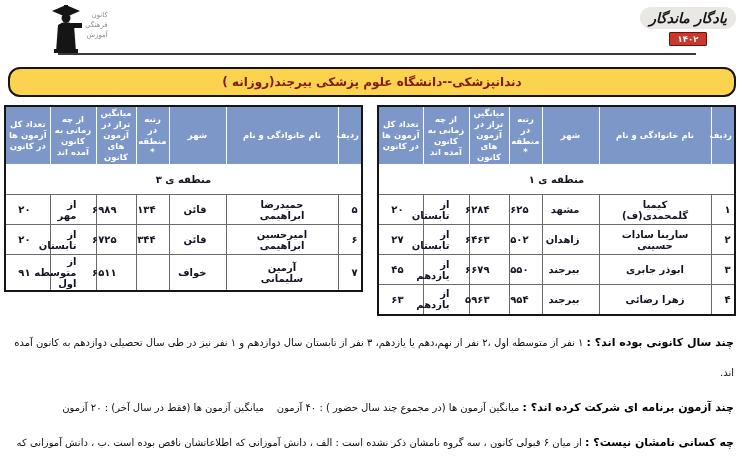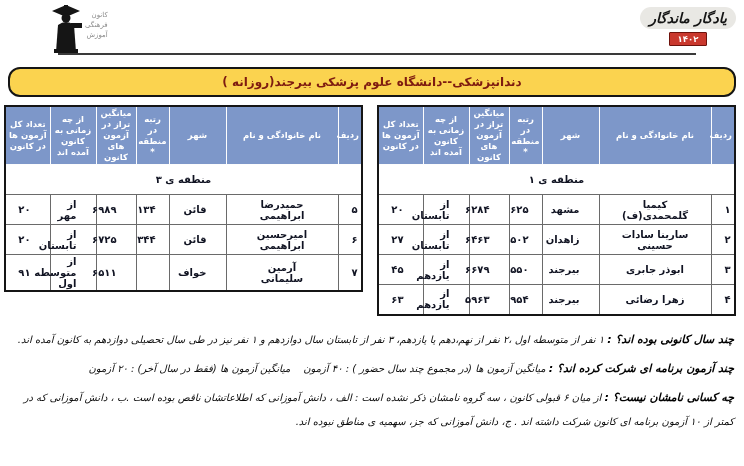--- a/index.html
+++ b/index.html
@@ -96,21 +96,21 @@
   .band-r1 { background: var(--region1, #63d0ea); }
   .band-r2 { background: var(--region2, #a8d9a1); }
   .band-r3 { background: var(--region3, #fbe3c8); }
   td.c-name { text-align: right; padding-right: 6px; }
   td.rank-r1 { background: var(--region1-cell, #8edcef); }
   td.rank-r2 { background: var(--region2-cell, #bce4b1); }
   td.rank-r3 { background: var(--region3-cell, #fce7cf); }
 
   
   .faq { margin: 12px 10px 0; direction: rtl; text-align: right; }
-  .faq p { font-size: 10px; line-height: 24px; margin-bottom: 5px; color: #0d0d0d; font-style: italic; }
+  .faq p { font-size: 10px; line-height: 30px; margin-bottom: 5px; color: #0d0d0d; }
   .faq b { font-size: 11px; font-weight: bold; color: #000; }
 </style>
 </head>
 <body>
 
 <div class="page">
 
   <div class="top">
     <div class="top-rule"></div>
 

